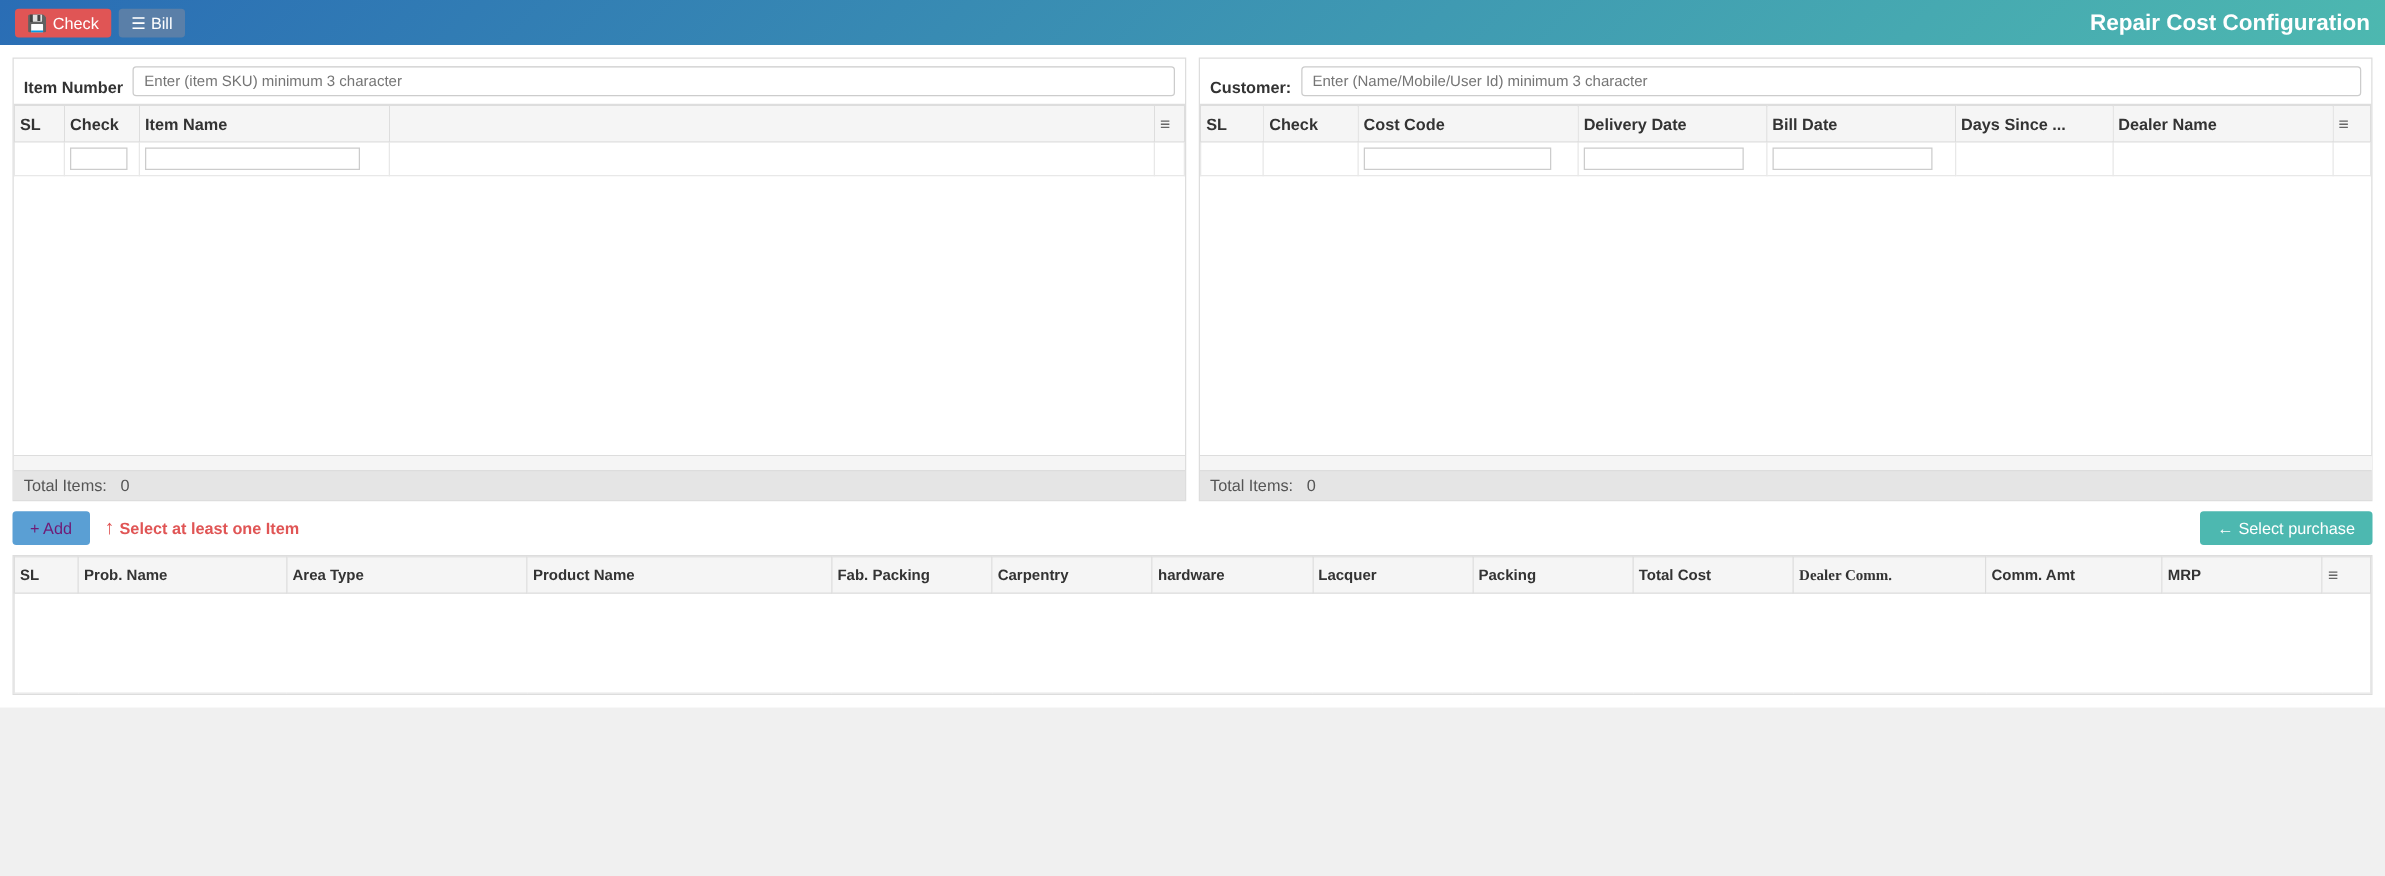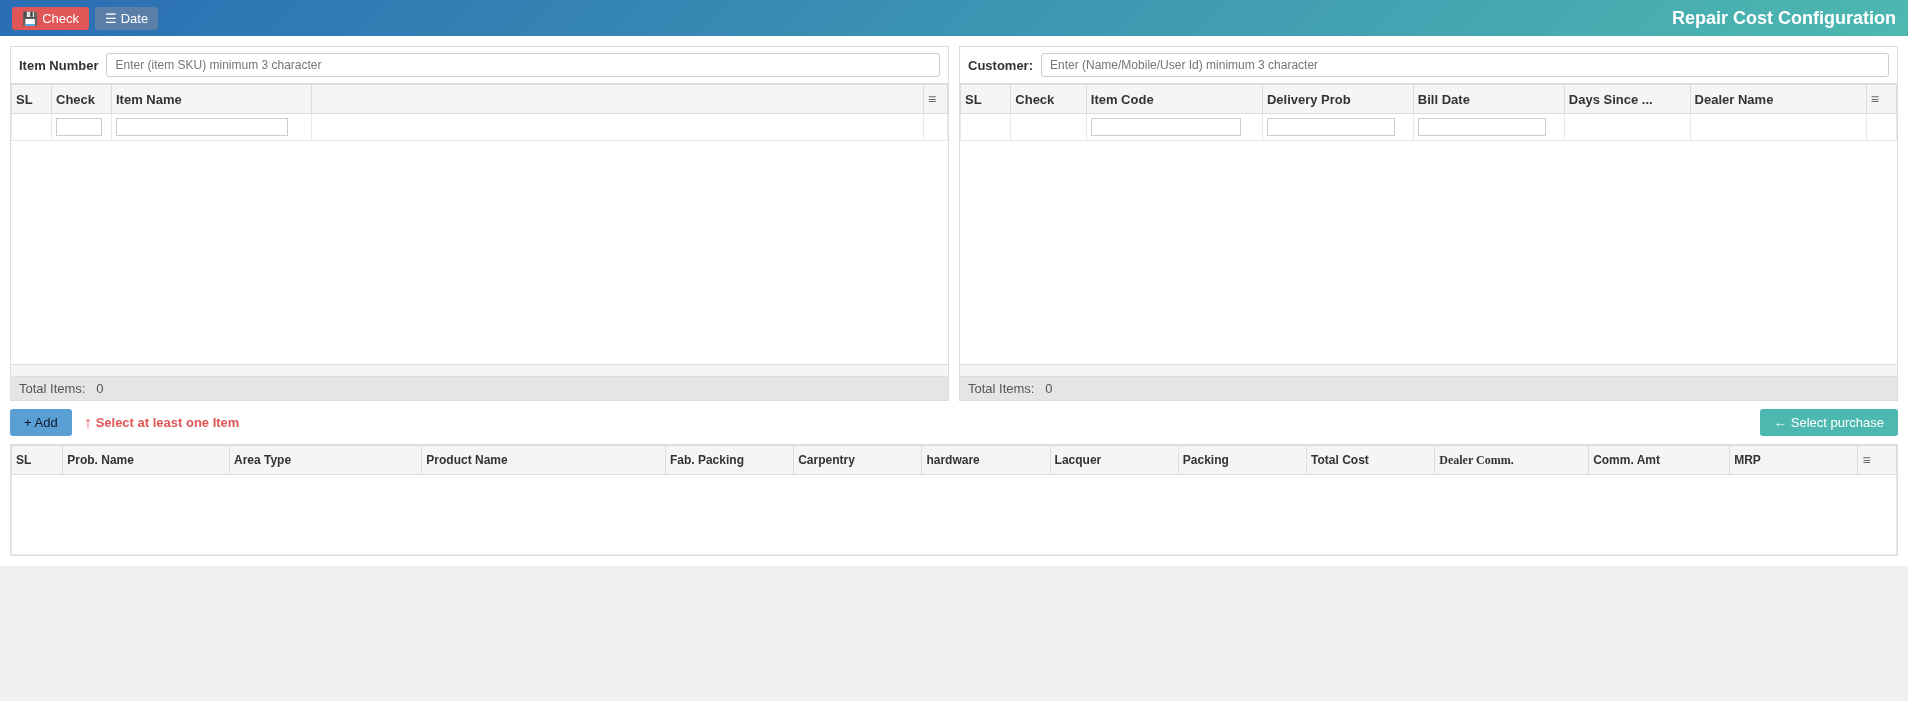--- a/index.html
+++ b/index.html
@@ -79,21 +79,21 @@
     }
 
     .panel {
       flex: 1;
       border: 1px solid #ddd;
       background: white;
     }
 
     .panel-header-row {
       display: flex;
-      align-items: center;
+      align-items: flex-end;
       padding: 6px 8px;
       border-bottom: 1px solid #ddd;
       gap: 8px;
     }
 
     .panel-label {
       font-weight: bold;
       color: #333;
       white-space: nowrap;
     }
@@ -184,21 +184,21 @@
     }
 
     .right-actions {
       flex: 1;
       display: flex;
       justify-content: flex-end;
     }
 
     .btn-add {
       background: #5a9fd4;
-      color: #0f172a;
+      color: #701a75;
       border: none;
       padding: 6px 14px;
       border-radius: 3px;
       cursor: pointer;
       font-size: 12px;
       display: flex;
       align-items: center;
       gap: 4px;
     }
 
@@ -292,21 +292,21 @@
 <body>
 
 <div class="header">
   <div class="header-buttons">
     <button class="btn-submit">
       <span>💾</span>
       <span>Check</span>
     </button>
     <button class="btn-list">
       <span>☰</span>
-      <span>Date</span>
+      <span>Bill</span>
     </button>
   </div>
   <div class="header-title">Repair Cost Configuration</div>
 </div>
 
 <div class="main-content">
 
   <div class="top-section">
 
     <div class="panel">
@@ -373,24 +373,24 @@
           <table class="data-table">
             <thead>
               <tr>
                 <th class="col-sl-r">
                   <span>SL</span>
                 </th>
                 <th class="col-check-r">
                   <span>Check</span>
                 </th>
                 <th class="col-item-code">
-                  <span>Item Code</span>
+                  <span>Cost Code</span>
                 </th>
                 <th class="col-delivery">
-                  <span>Delivery Prob</span>
+                  <span>Delivery Date</span>
                 </th>
                 <th class="col-bill">
                   <span>Bill Date</span>
                 </th>
                 <th class="col-days">
                   <span>Days Since ...</span>
                 </th>
                 <th class="col-dealer">
                   <span>Dealer Name</span>
                 </th>

